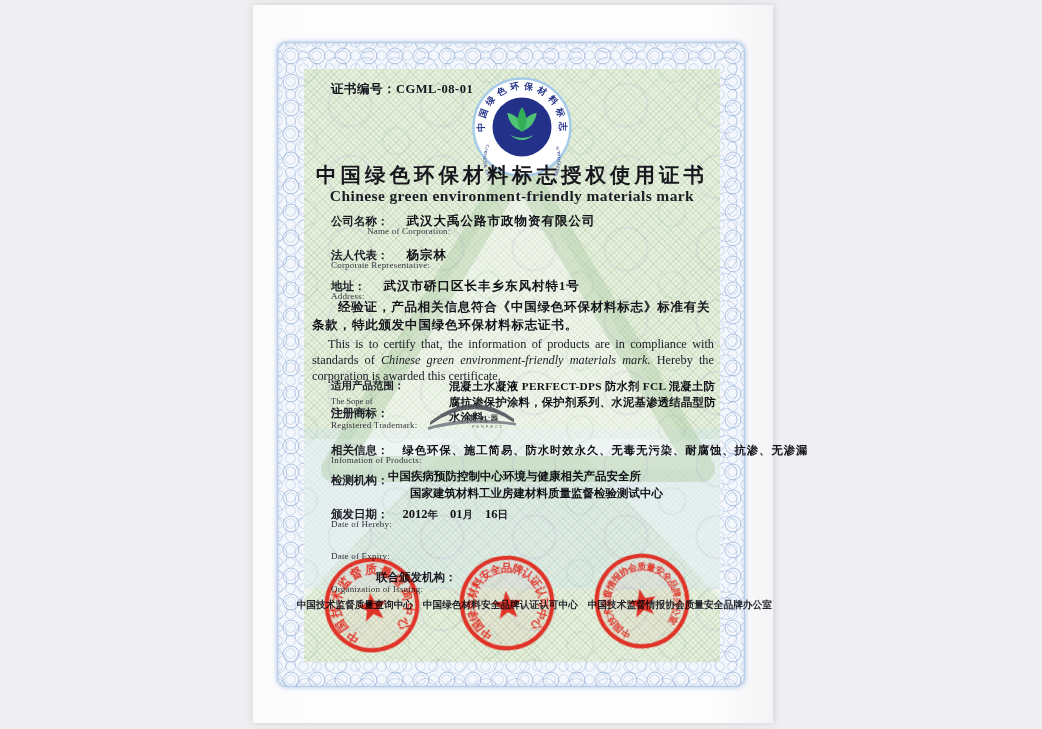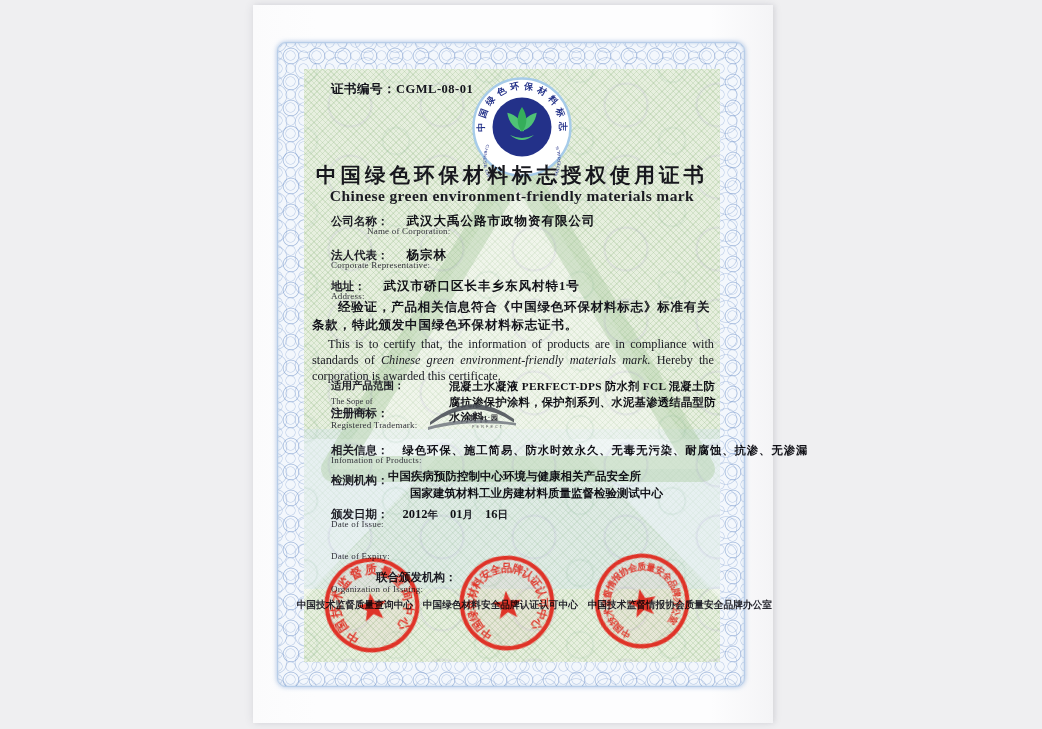--- a/index.html
+++ b/index.html
@@ -182,21 +182,21 @@
           <div class="abs flabel test-label">检测机构：</div>
           <div class="abs test-l1">中国疾病预防控制中心环境与健康相关产品安全所</div>
           <div class="abs test-l2">国家建筑材料工业房建材料质量监督检验测试中心</div>
 
           <div class="abs issue-row">
             <span class="flabel">颁发日期：</span>
             <span class="datenum" style="margin-left:10px;">2012</span><span class="dateunit">年</span>
             <span class="datenum" style="margin-left:8px;">01</span><span class="dateunit">月</span>
             <span class="datenum" style="margin-left:8px;">16</span><span class="dateunit">日</span>
           </div>
-          <div class="abs enlabel issue-en">Date of Issue:</div>
+          <div class="abs enlabel issue-en">Date of Hereby:</div>
 
           <div class="abs enlabel expiry-en">Date of Expiry:</div>
 
           <div class="abs flabel joint-row">联合颁发机构：</div>
           <div class="abs enlabel joint-en">Organization of Issuing:</div>
 
           <div class="abs footer-orgs">中国技术监督质量查询中心　中国绿色材料安全品牌认证认可中心　中国技术监督情报协会质量安全品牌办公室</div>
 
           <div class="abs stamp stamp1" id="stamp-holder-0">
               <svg viewBox="0 0 100 100" width="98" height="98">

